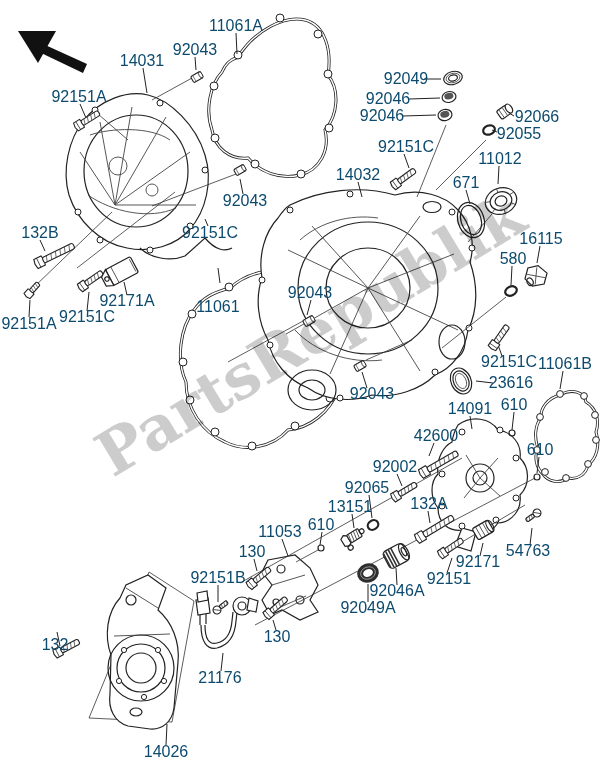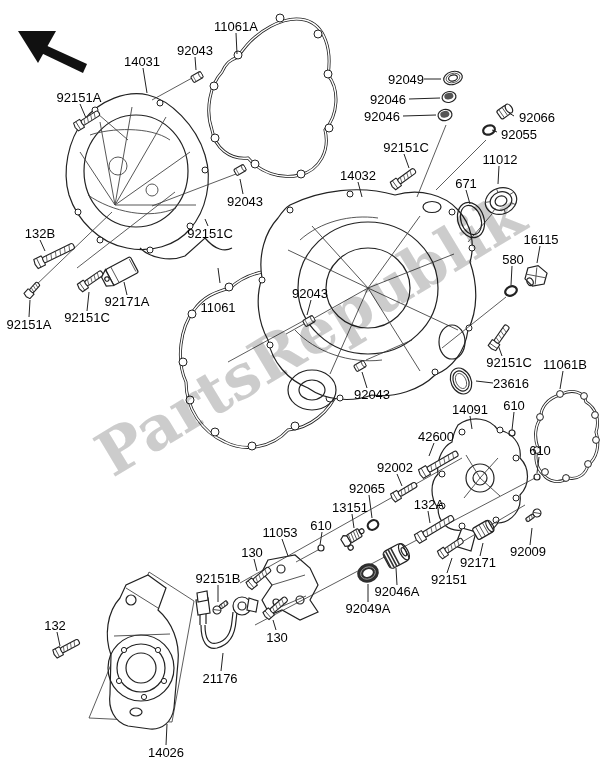--- a/index.html
+++ b/index.html
@@ -4,22 +4,22 @@
 <style>
   html,body{margin:0;padding:0;background:#fff;}
   #stage{position:relative;width:600px;height:775px;background:#fff;overflow:hidden;
          font-family:"Liberation Sans",sans-serif;}
   #art{position:absolute;left:0;top:0;}
   #watermark{position:absolute;left:102px;top:428px;width:480px;height:64px;
     font-family:"DejaVu Serif",serif;font-weight:bold;font-size:61px;line-height:64px;
     color:#c7c7c7;transform:rotate(-31deg);transform-origin:left center;
     mix-blend-mode:multiply;opacity:.9;white-space:nowrap;pointer-events:none;}
   #labels-layer{position:absolute;left:0;top:0;width:600px;height:775px;}
-  .part-label{position:absolute;transform:translate(-50%,-50%);font-size:13px;
-    color:#000000;white-space:nowrap;letter-spacing:0px;}
+  .part-label{position:absolute;transform:translate(-50%,-50%);font-size:16px;
+    color:#0c4a6e;white-space:nowrap;letter-spacing:0px;}
   svg *{vector-effect:non-scaling-stroke;}
   .ln{stroke:#222;stroke-width:1;fill:none;}
   .thin{stroke:#333;stroke-width:.8;fill:none;}
   .part{stroke:#222;stroke-width:1.2;fill:#fff;}
   .partnf{stroke:#222;stroke-width:1.2;fill:none;}
   .g1{stroke:#222;stroke-width:3;fill:none;}
   .g2{stroke:#fff;stroke-width:1.4;fill:none;}
   .ear{stroke:#222;stroke-width:1;fill:#fff;}
   .dk{stroke:#444;stroke-width:.9;fill:none;}
   .oring{stroke:#222;stroke-width:2.2;fill:none;}
@@ -386,25 +386,25 @@
       <span class="part-label" style="left: 514px; top: 405px;">610</span>
       <span class="part-label" style="left: 470px; top: 409px;">14091</span>
       <span class="part-label" style="left: 436px; top: 436px;">42600</span>
       <span class="part-label" style="left: 540px; top: 450px;">610</span>
       <span class="part-label" style="left: 395px; top: 467px;">92002</span>
       <span class="part-label" style="left: 367px; top: 488px;">92065</span>
       <span class="part-label" style="left: 429px; top: 504px;">132A</span>
       <span class="part-label" style="left: 350px; top: 507px;">13151</span>
       <span class="part-label" style="left: 321px; top: 525px;">610</span>
       <span class="part-label" style="left: 280px; top: 532px;">11053</span>
-      <span class="part-label" style="left: 528px; top: 551px;">92009</span>
+      <span class="part-label" style="left: 528px; top: 551px;">54763</span>
       <span class="part-label" style="left: 252px; top: 552px;">130</span>
       <span class="part-label" style="left: 478px; top: 562px;">92171</span>
       <span class="part-label" style="left: 449px; top: 579px;">92151</span>
       <span class="part-label" style="left: 218px; top: 578px;">92151B</span>
       <span class="part-label" style="left: 397px; top: 591px;">92046A</span>
       <span class="part-label" style="left: 368px; top: 608px;">92049A</span>
-      <span class="part-label" style="left: 55px; top: 625px;">132</span>
+      <span class="part-label" style="left: 55px; top: 645px;">132</span>
       <span class="part-label" style="left: 277px; top: 637px;">130</span>
       <span class="part-label" style="left: 220px; top: 678px;">21176</span>
       <span class="part-label" style="left: 166px; top: 752px;">14026</span>
     </div>
 </div>
 
 </body></html>

